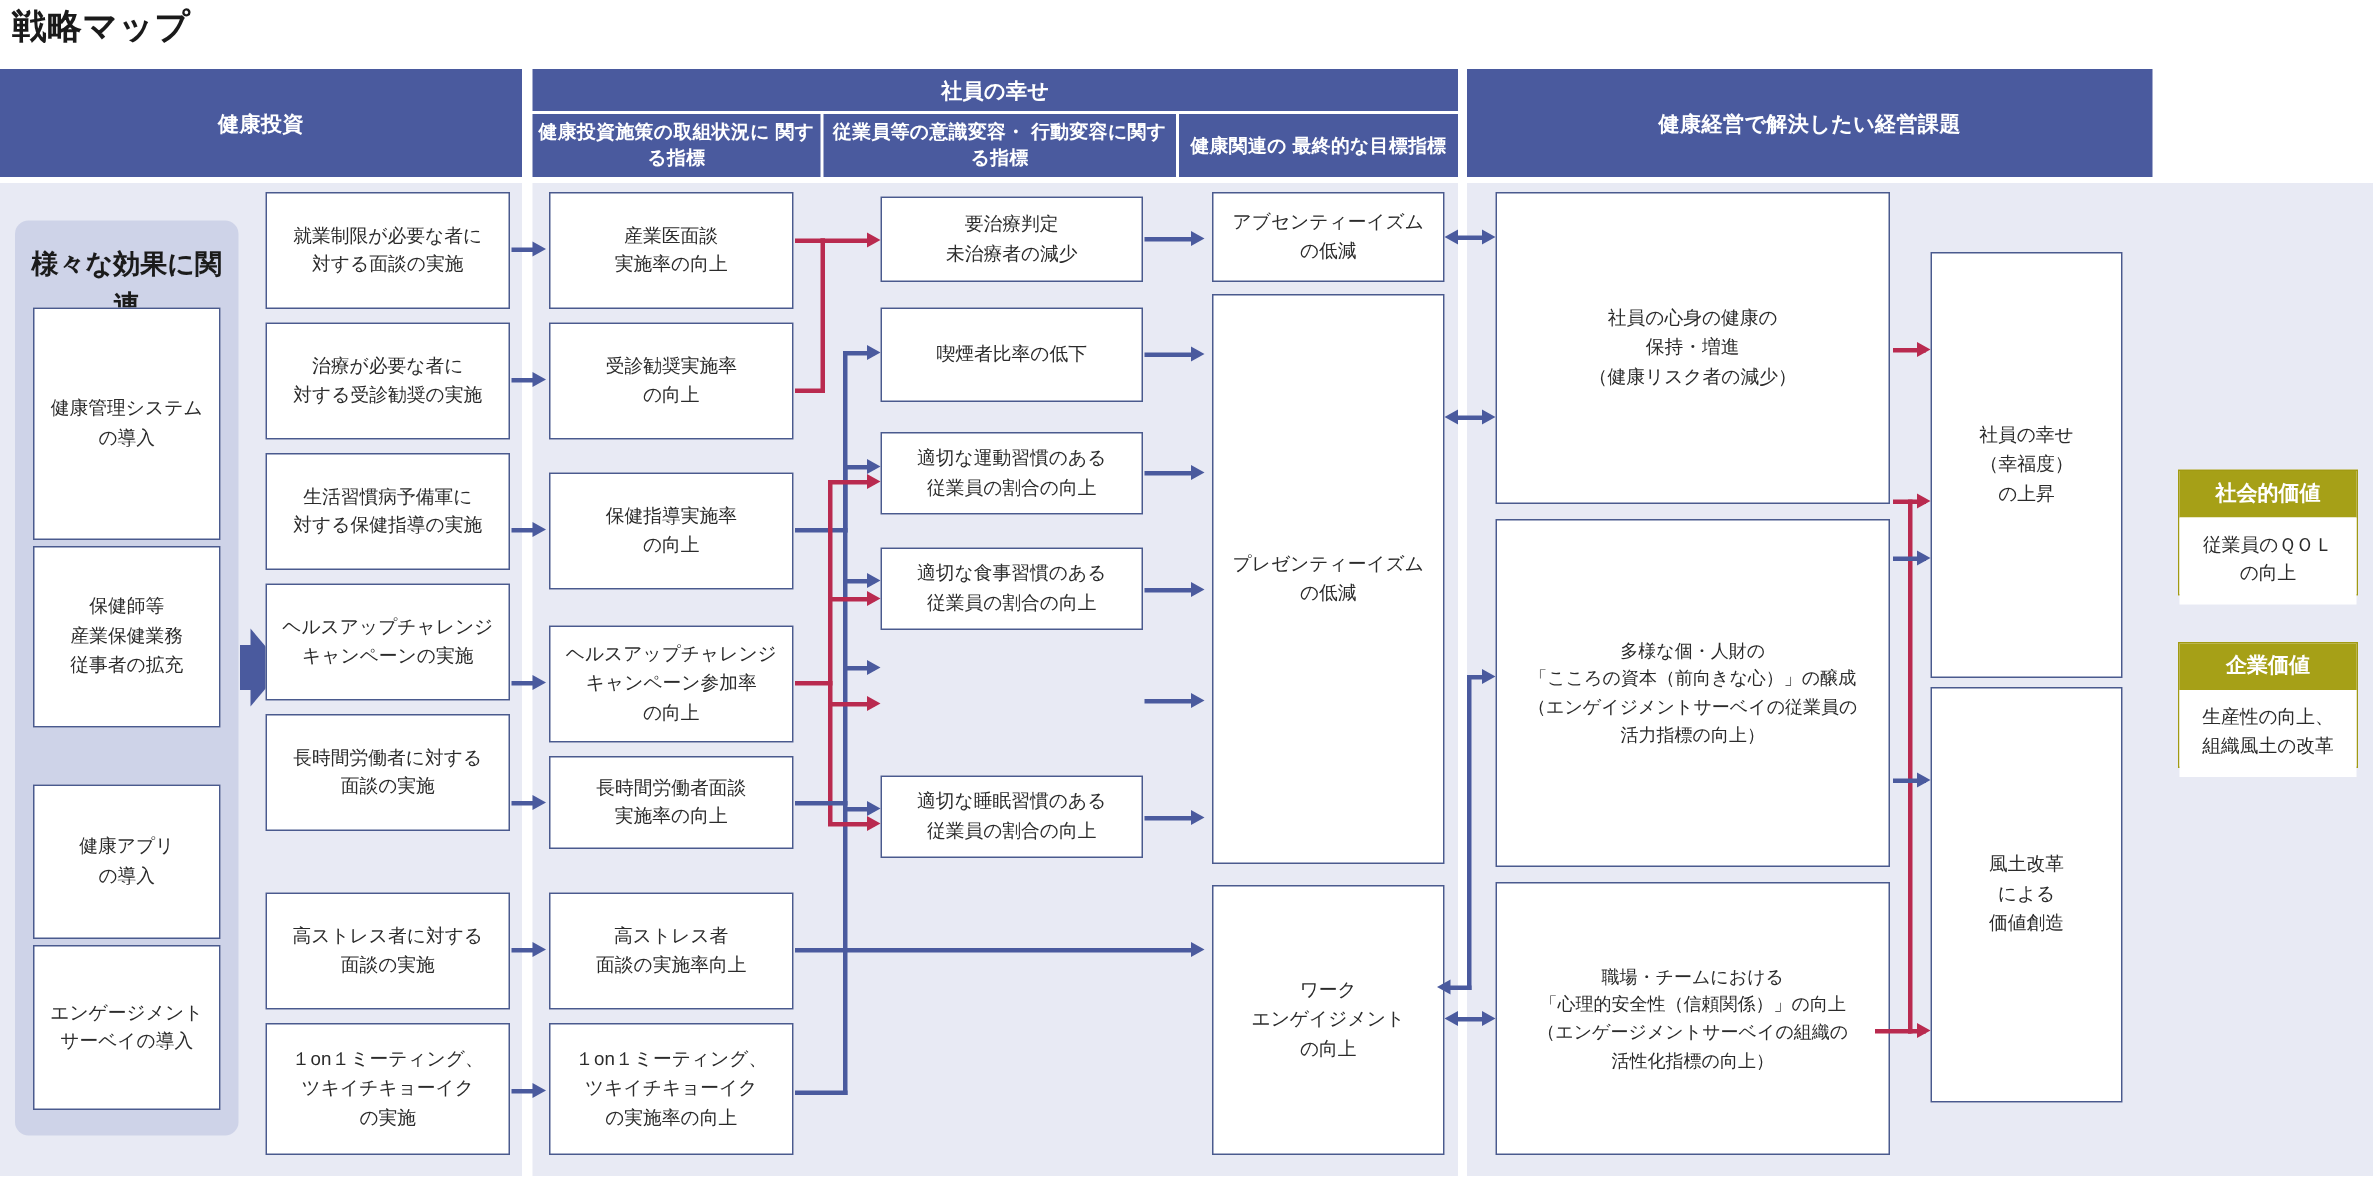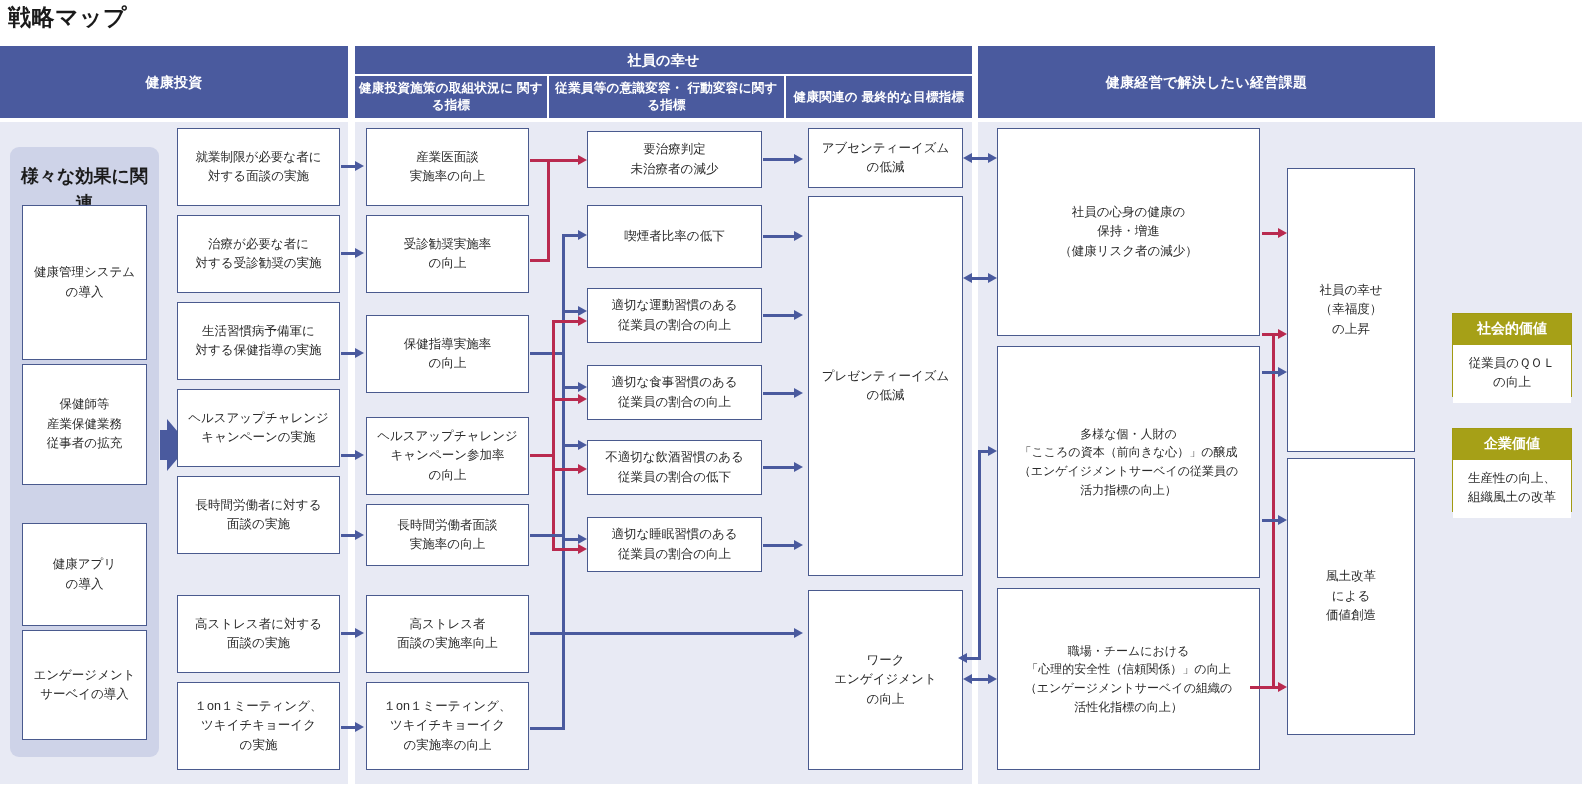--- a/index.html
+++ b/index.html
@@ -181,22 +181,20 @@
 ツキイチキョーイク
 の実施率の向上</div>
 
   <div class="node" style="left:587px;top:131px;width:175px;height:57px;">要治療判定
 未治療者の減少</div>
   <div class="node" style="left:587px;top:205px;width:175px;height:63px;">喫煙者比率の低下</div>
   <div class="node" style="left:587px;top:288px;width:175px;height:55px;">適切な運動習慣のある
 従業員の割合の向上</div>
   <div class="node" style="left:587px;top:365px;width:175px;height:55px;">適切な食事習慣のある
 従業員の割合の向上</div>
-  <div class="node" style="left:587px;top:440px;width:175px;height:55px;">不適切な飲酒習慣のある
-従業員の割合の低下</div>
   <div class="node" style="left:587px;top:517px;width:175px;height:55px;">適切な睡眠習慣のある
 従業員の割合の向上</div>
 
   <div class="node" style="left:808px;top:128px;width:155px;height:60px;">アブセンティーイズム
 の低減</div>
   <div class="node" style="left:808px;top:196px;width:155px;height:380px;">プレゼンティーイズム
 の低減</div>
   <div class="node" style="left:808px;top:590px;width:155px;height:180px;">ワーク
 エンゲイジメント
 の向上</div>

